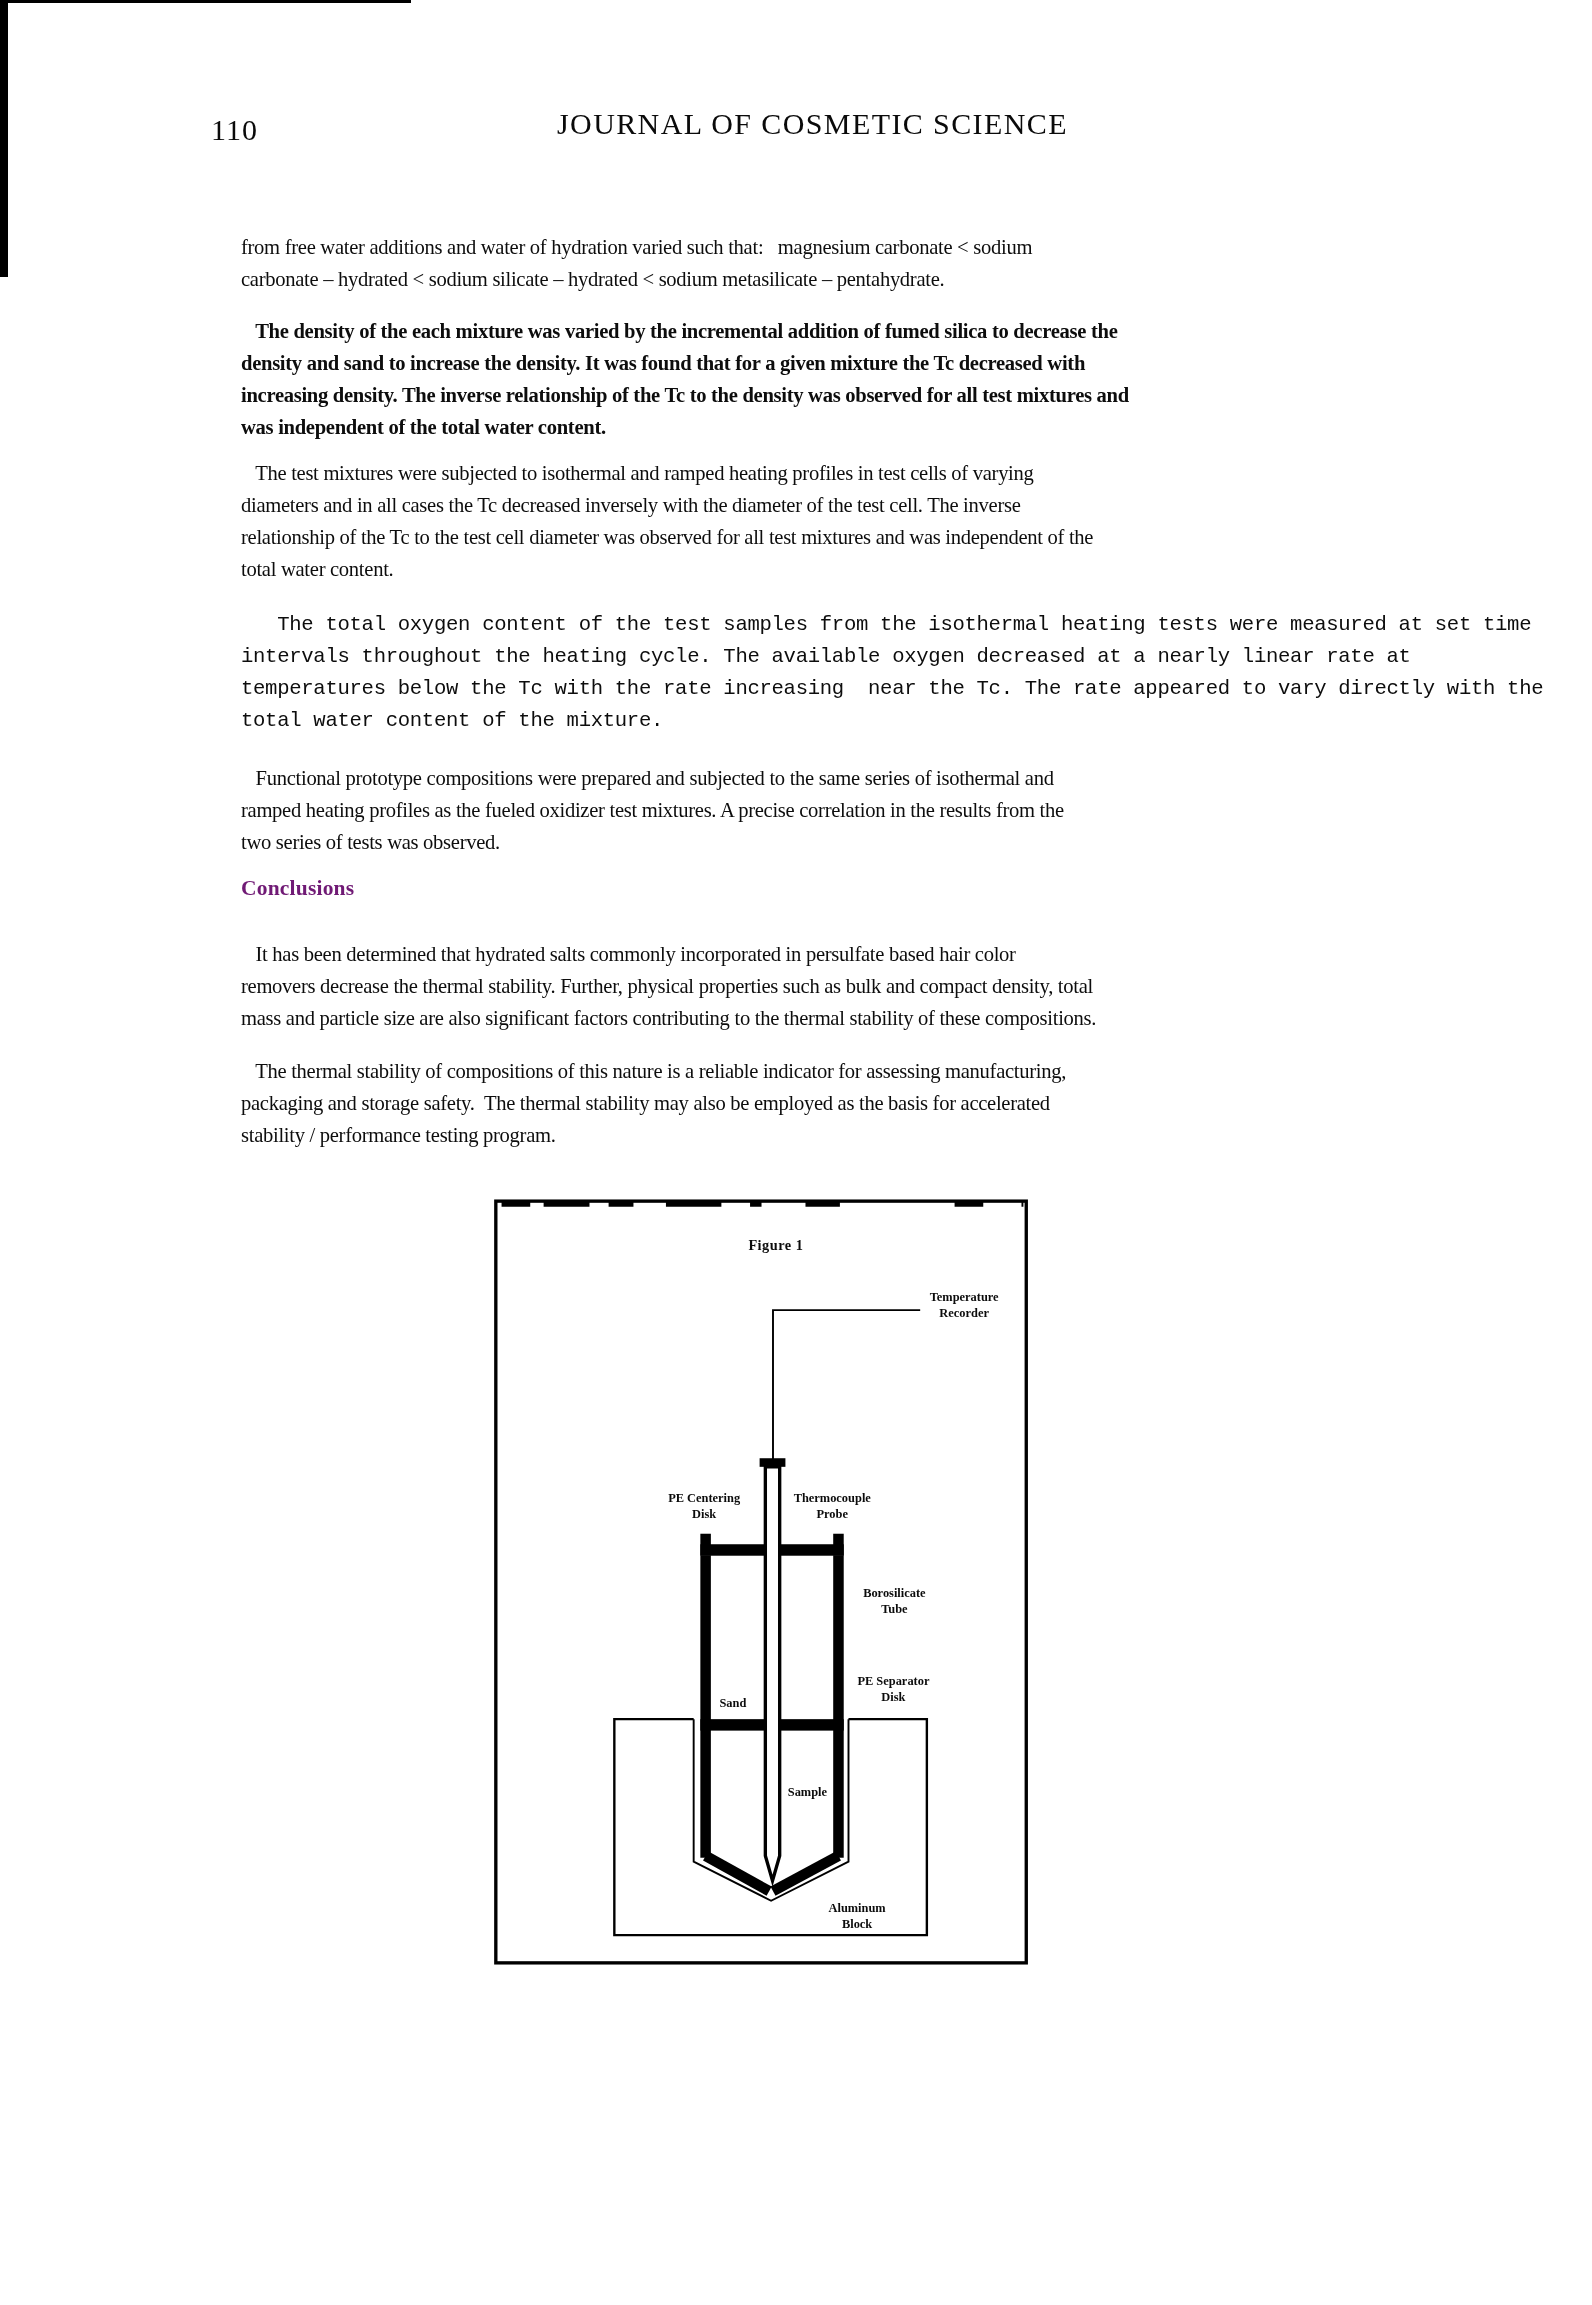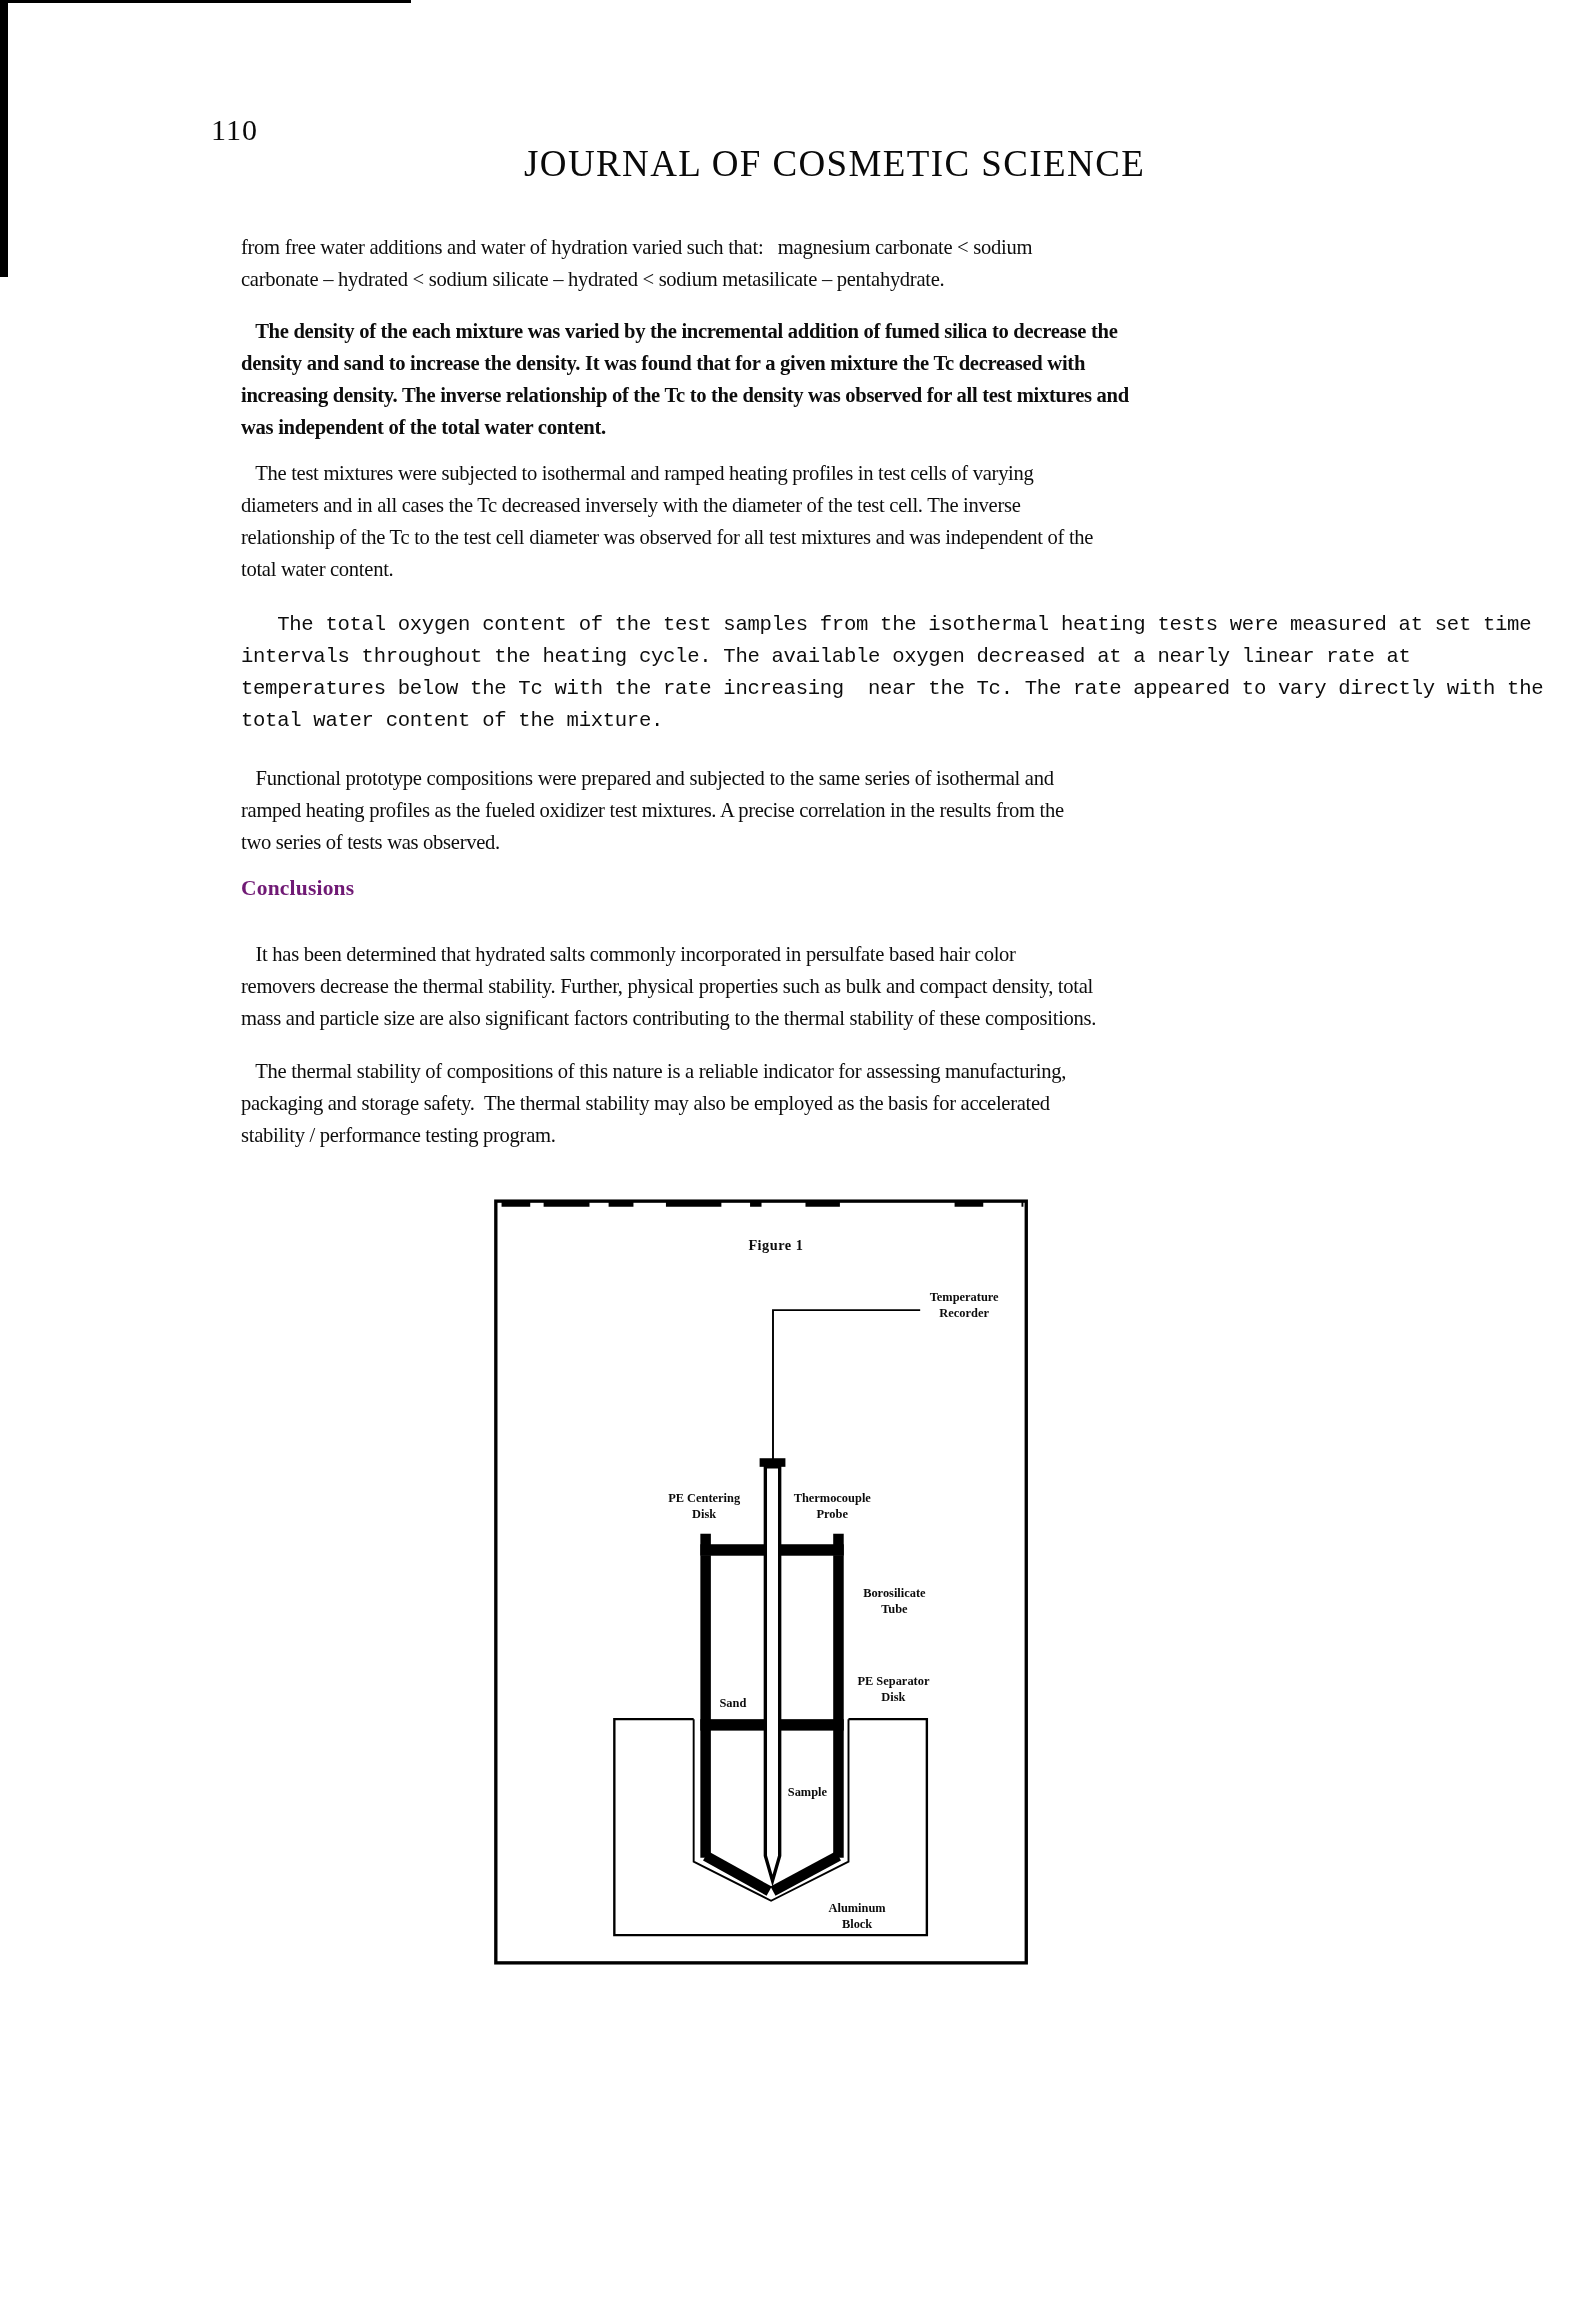--- a/index.html
+++ b/index.html
@@ -8,22 +8,22 @@
     background:#ffffff;color:#0a0a0a;
     font-family:"Liberation Serif","DejaVu Serif",serif;
     overflow:hidden;
   }
   .scan-artifact{position:absolute;background:#000;}
   .hdr-num{
     position:absolute;left:211px;top:113px;
     font-size:30px;letter-spacing:1px;
   }
   .hdr-title{
-    position:absolute;left:524px;top:107px;
-    font-size:37px;letter-spacing:1.4px;margin-top:35px;
+    position:absolute;left:557px;top:107px;
+    font-size:30px;letter-spacing:1.4px;
   }
   .para{
     position:absolute;left:241px;
     font-size:20.6px;line-height:32px;letter-spacing:-0.3px;
     white-space:pre;color:#0d0d0d;
   }
   .heading{
     position:absolute;left:241px;
     font-size:21.5px;font-weight:bold;letter-spacing:0.2px;
     color:#701a75;

